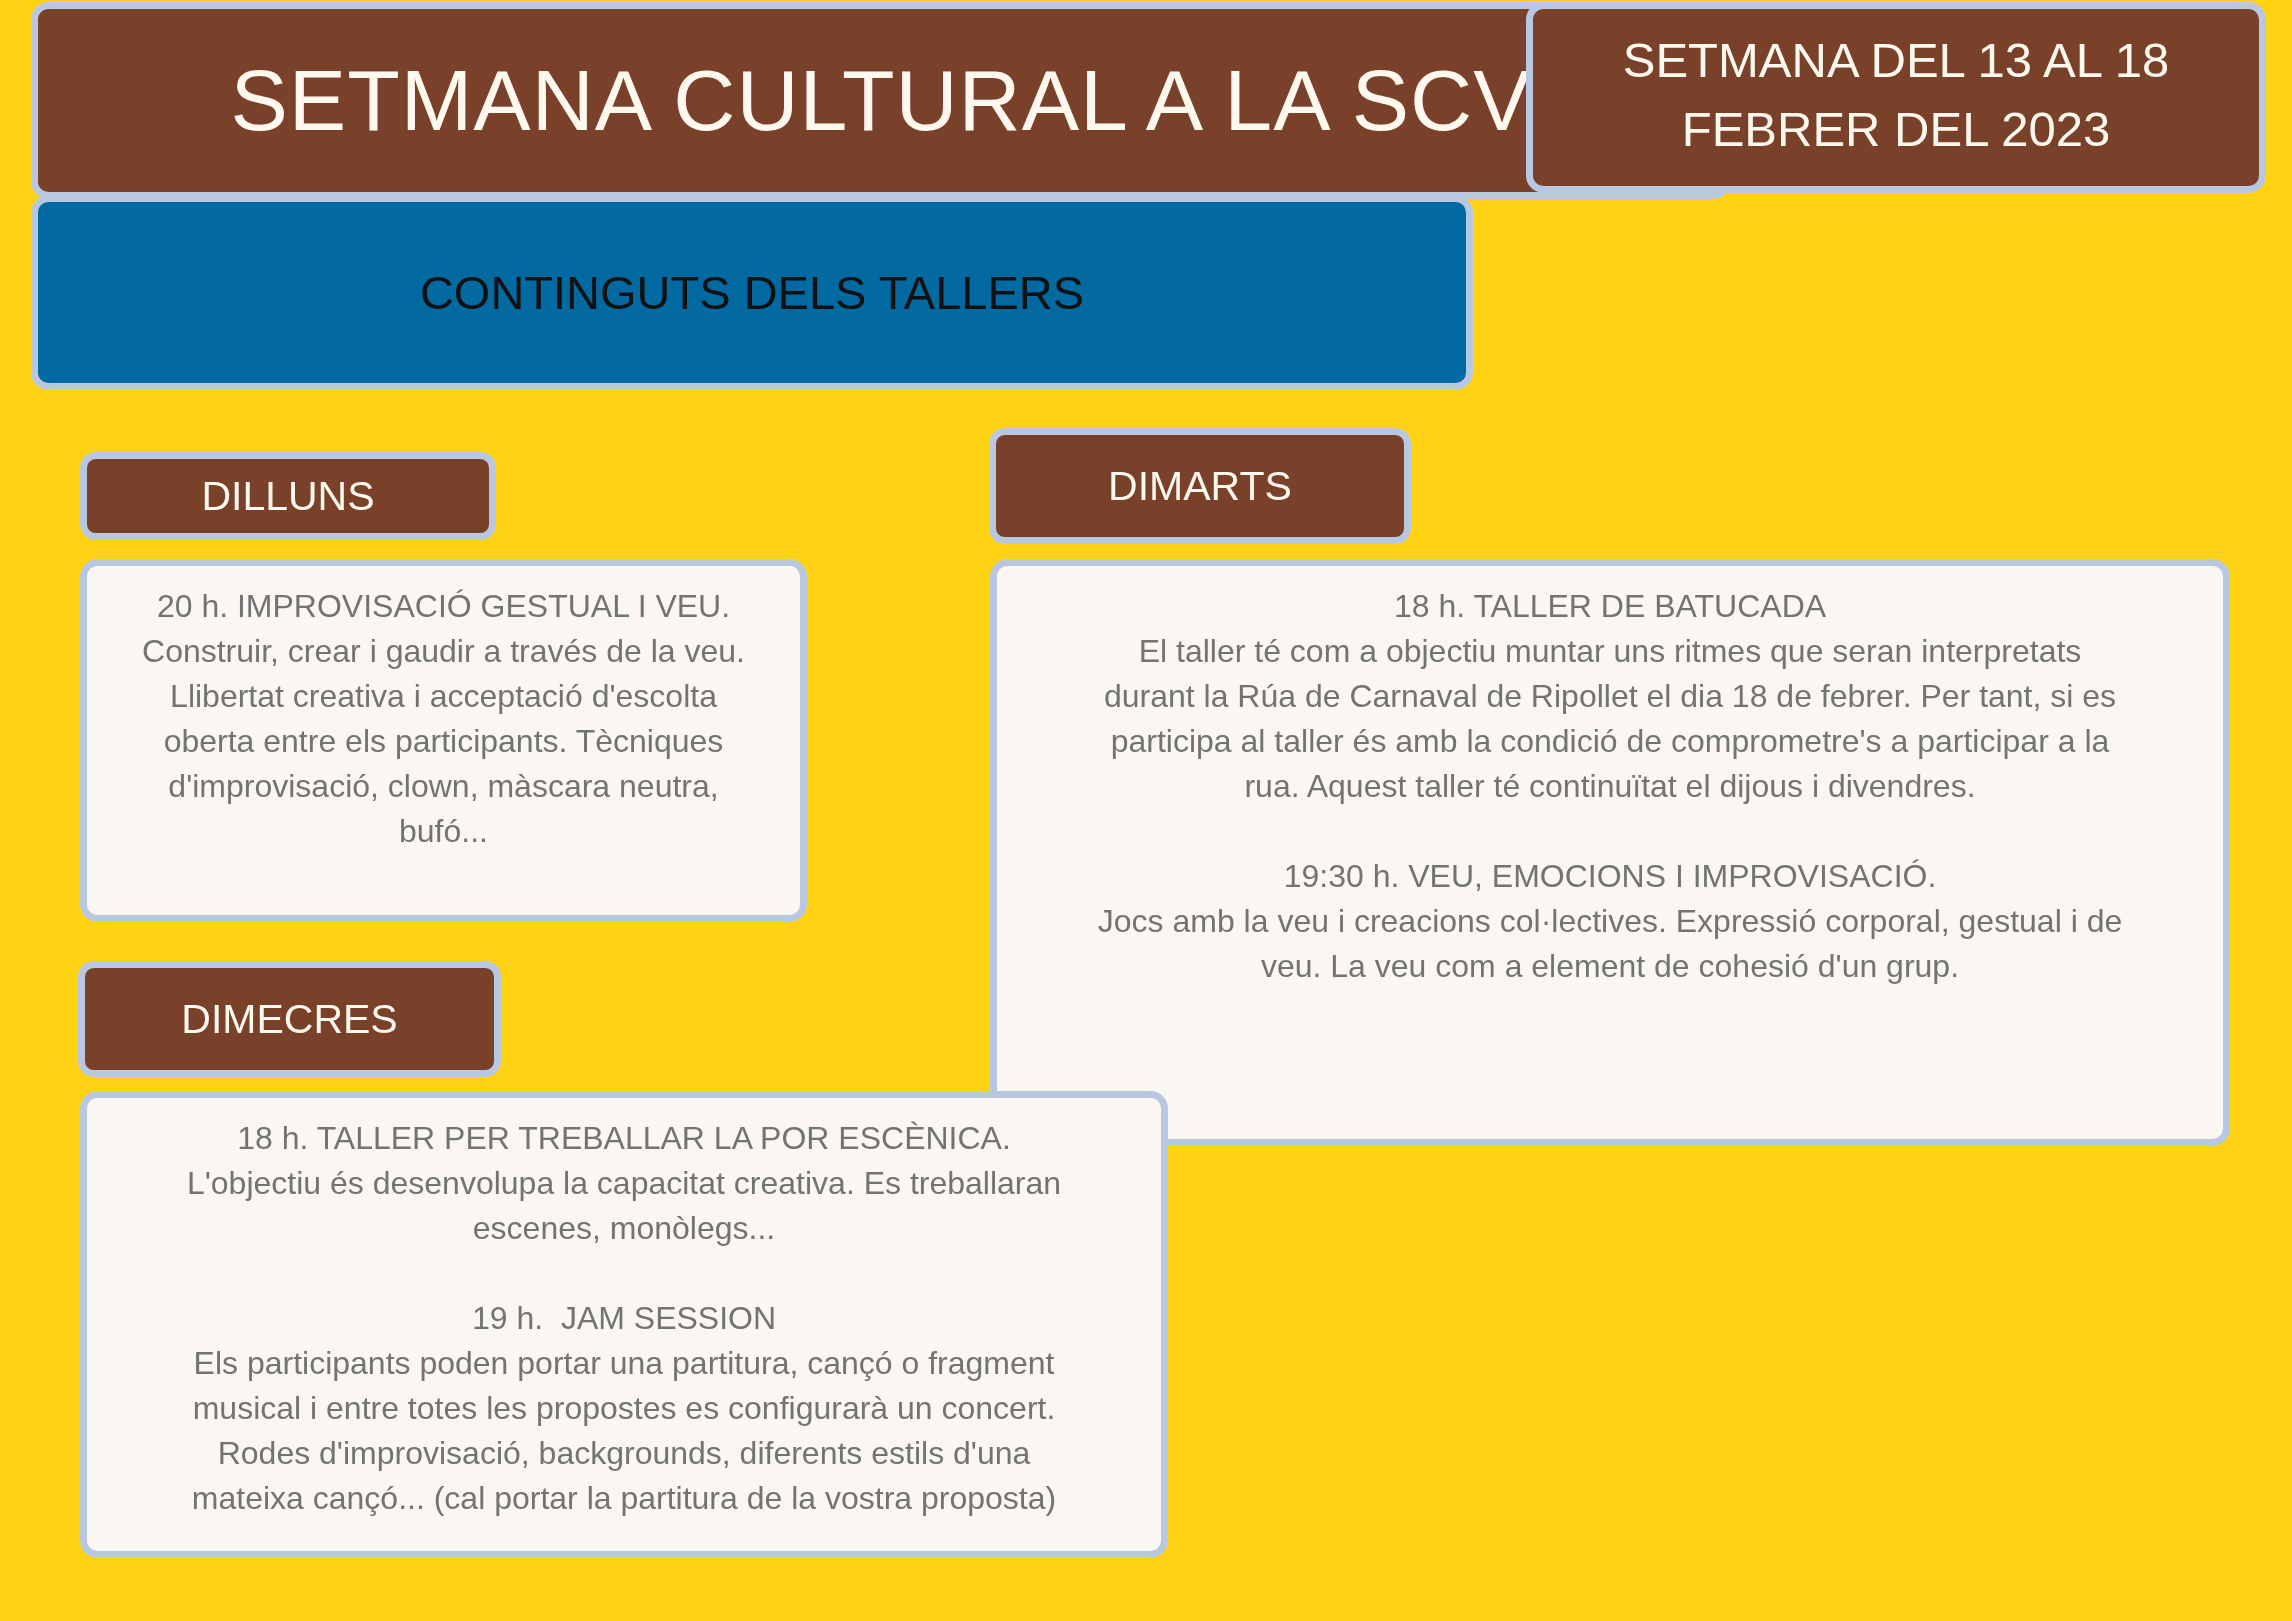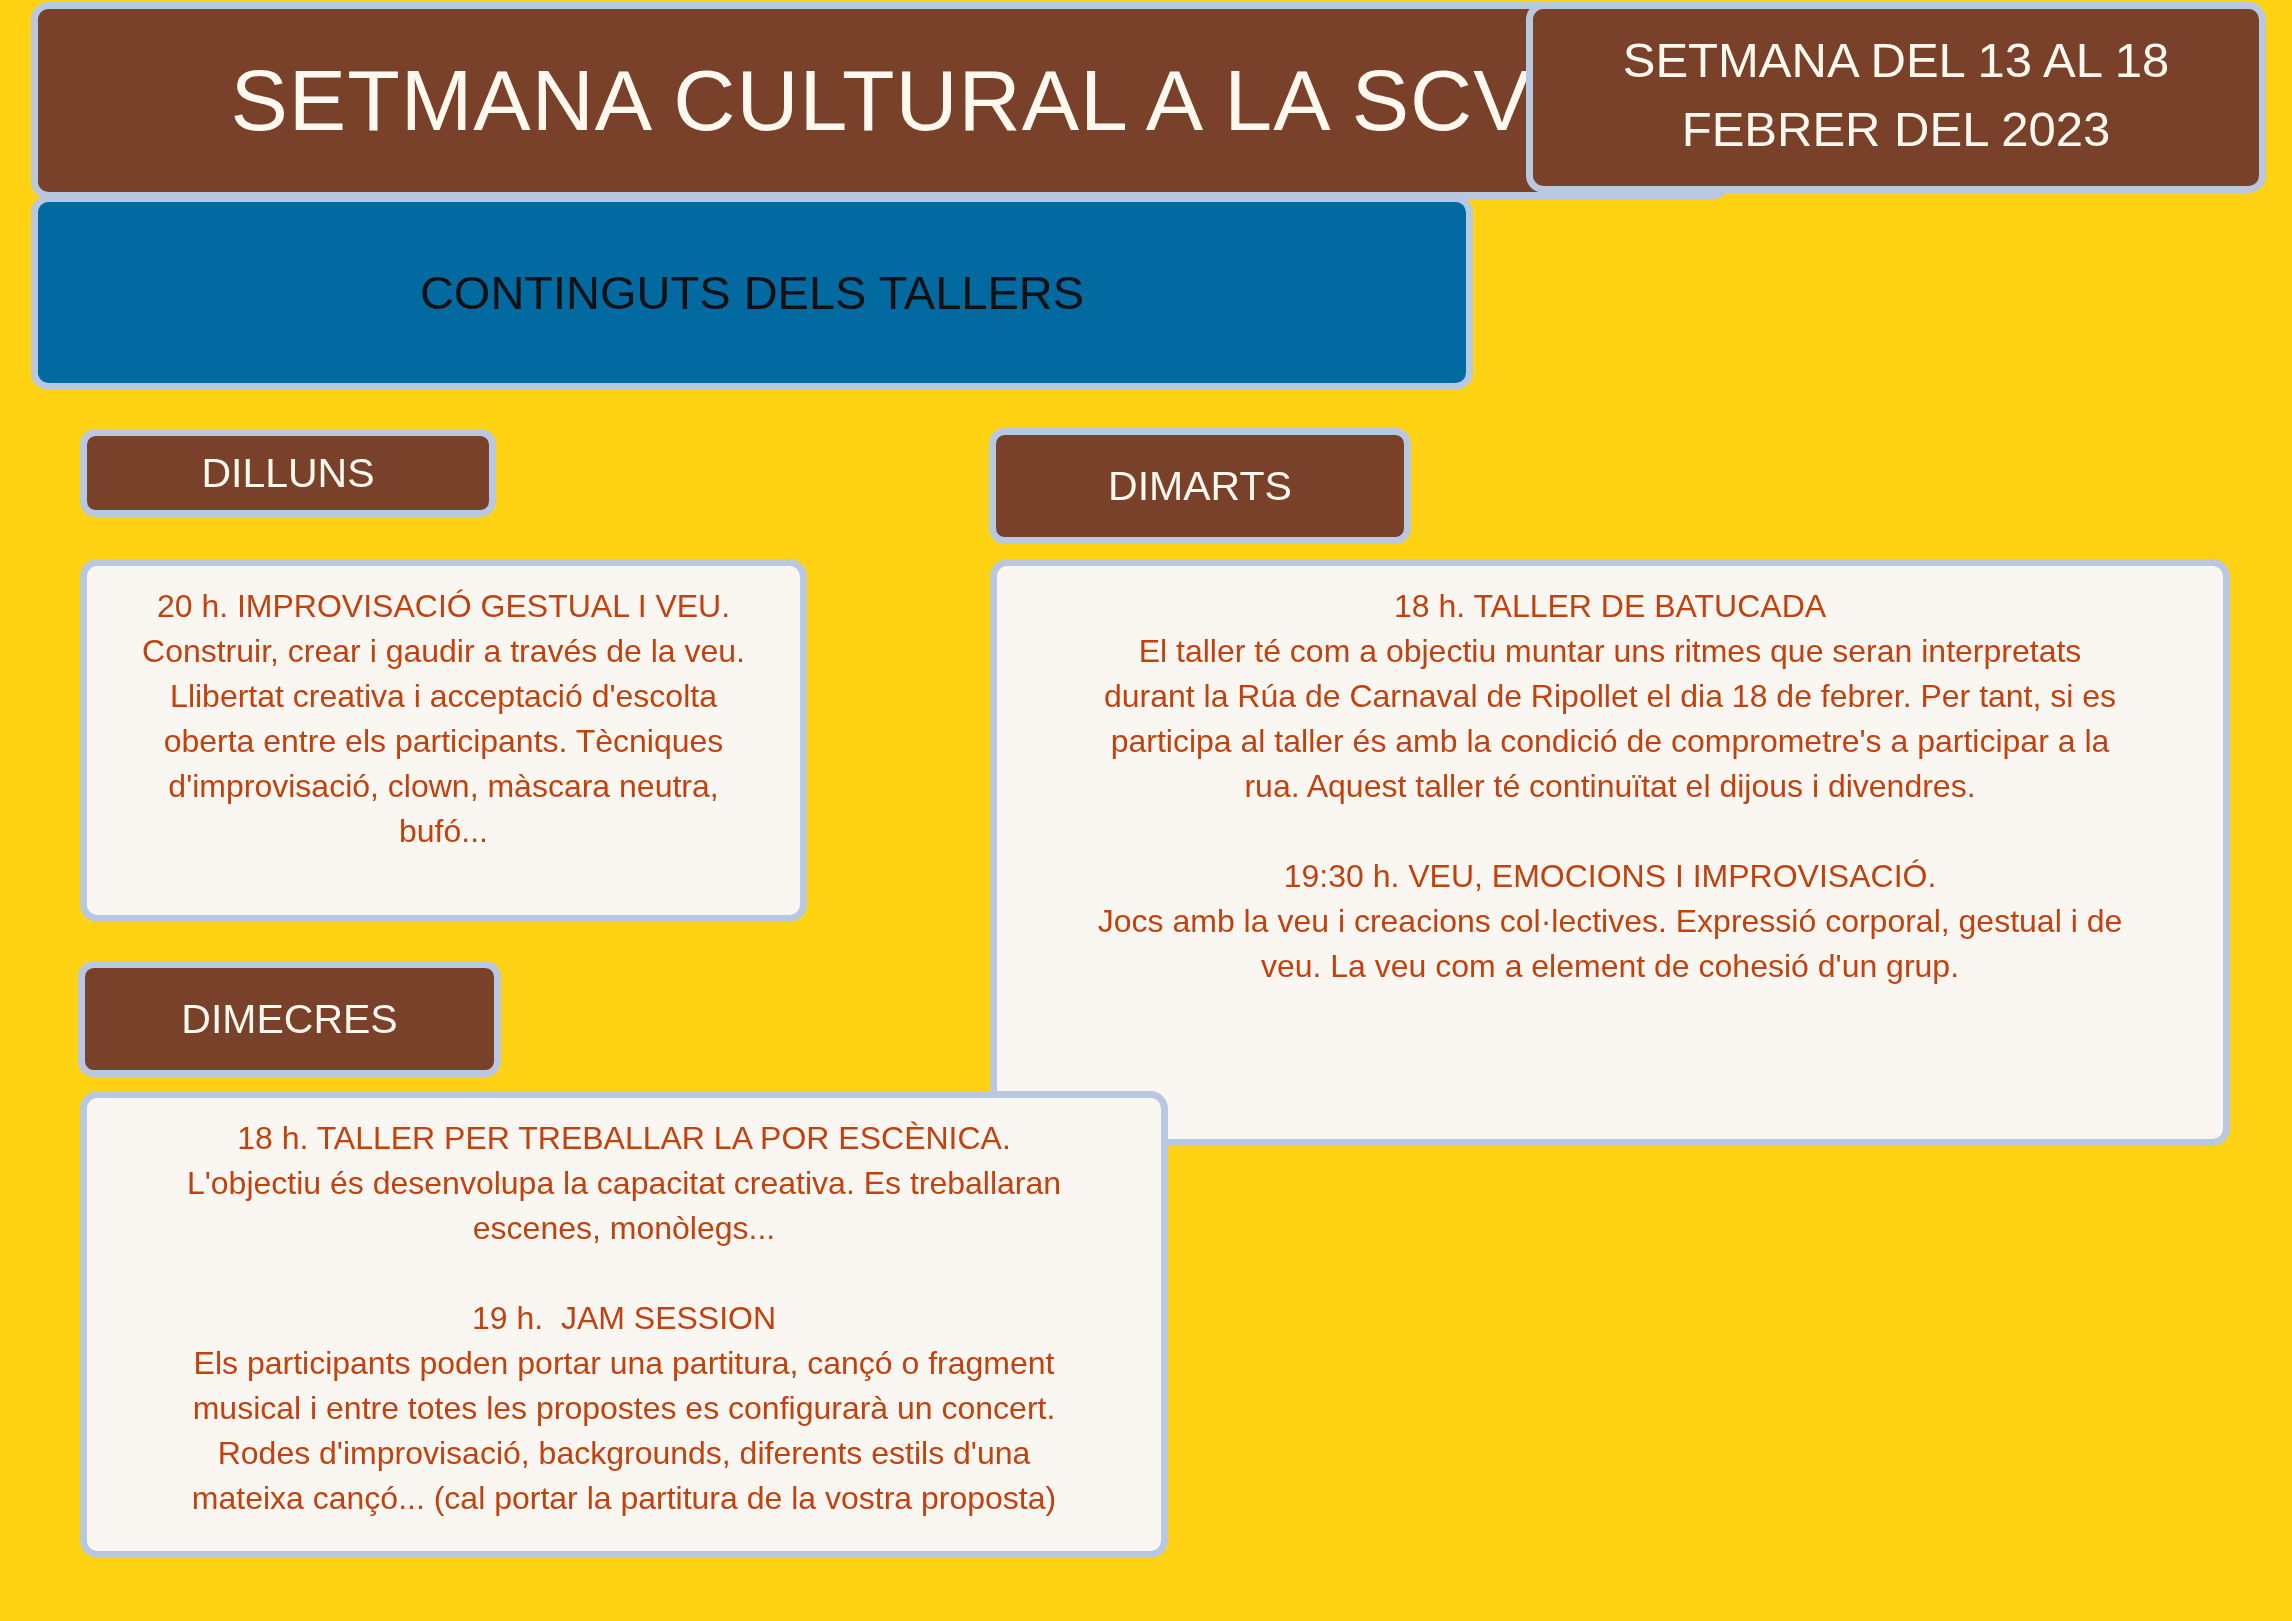--- a/index.html
+++ b/index.html
@@ -23,21 +23,21 @@
     .brown {
       background: #7A412A;
       color: #FFF8EE;
       display: flex;
       align-items: center;
       justify-content: center;
       text-align: center;
     }
     .card {
       background: #FAF7F2;
-      color: #c2410c;
+      color: #737373;
       text-align: center;
       font-size: 32px;
       line-height: 45px;
       padding: 17.6px 9.8px 0 9.8px;
     }
     .card p {
       margin: 0;
     }
     .card .gap {
       height: 45px;
@@ -61,21 +61,21 @@
       display: flex;
       align-items: center;
       justify-content: center;
       font-size: 47px;
     }
 
     .day-label {
       font-size: 41px;
       border-radius: 15.7px;
     }
-    #dilluns-label { left: 80px; top: 429px; width: 416px; height: 88px; align-items: center; }
+    #dilluns-label { left: 80px; top: 452px; width: 416px; height: 88px; align-items: center; }
     #dimarts-label { left: 989px; top: 428px; width: 422px; height: 116px; }
     #dimecres-label { left: 78px; top: 961px; width: 423px; height: 116px; }
 
     #dilluns-card { left: 80px; top: 559px; width: 727px; height: 363px; }
     #dimarts-card { left: 990px; top: 559px; width: 1240px; height: 587px; }
     #dimecres-card { left: 80px; top: 1091px; width: 1088px; height: 467px; }
   </style>
 </head>
 <body>
 

